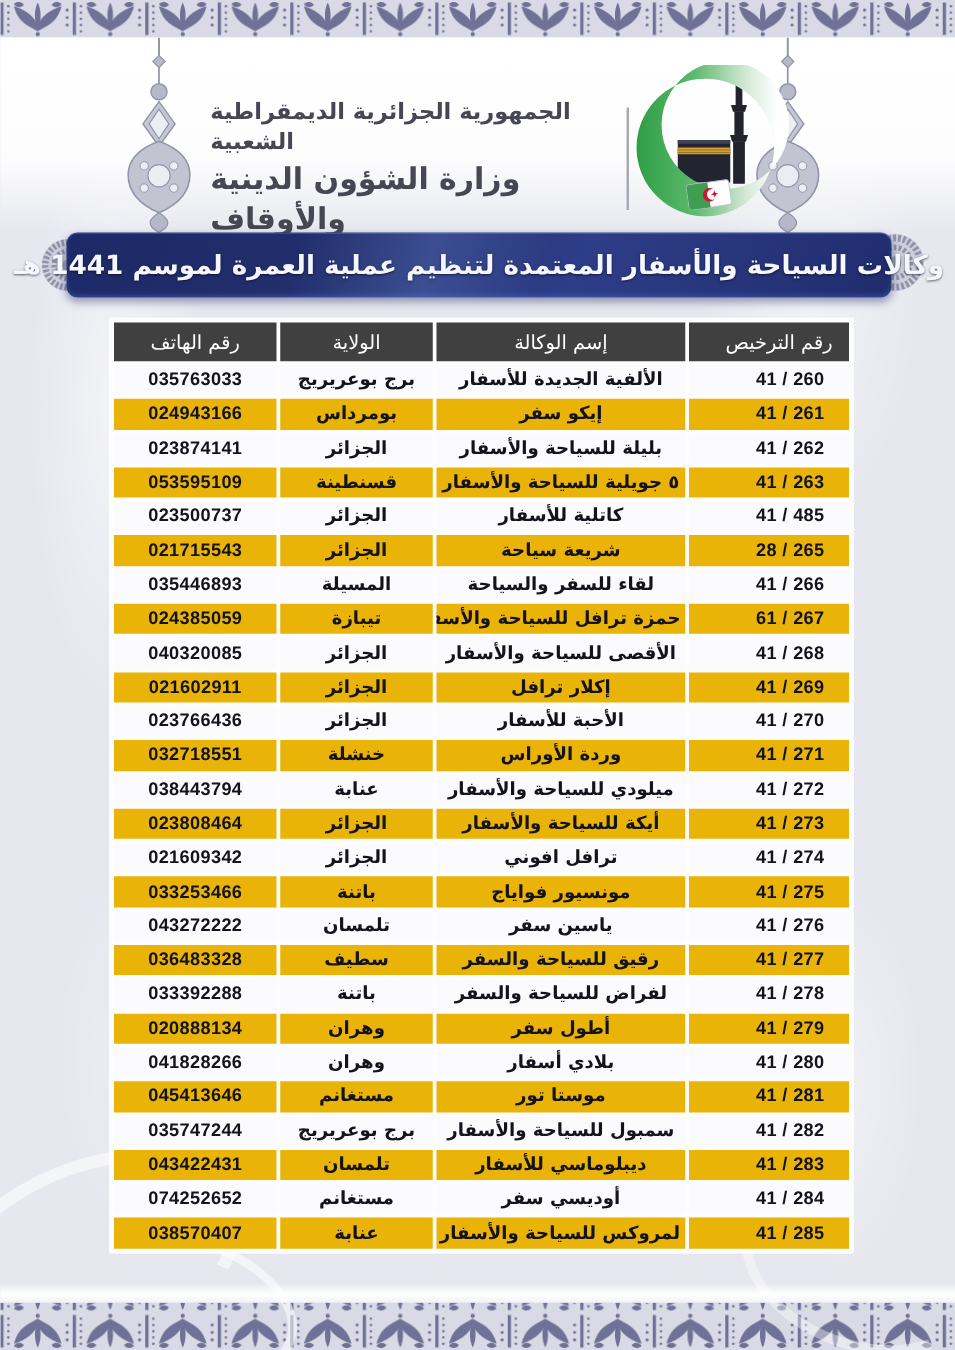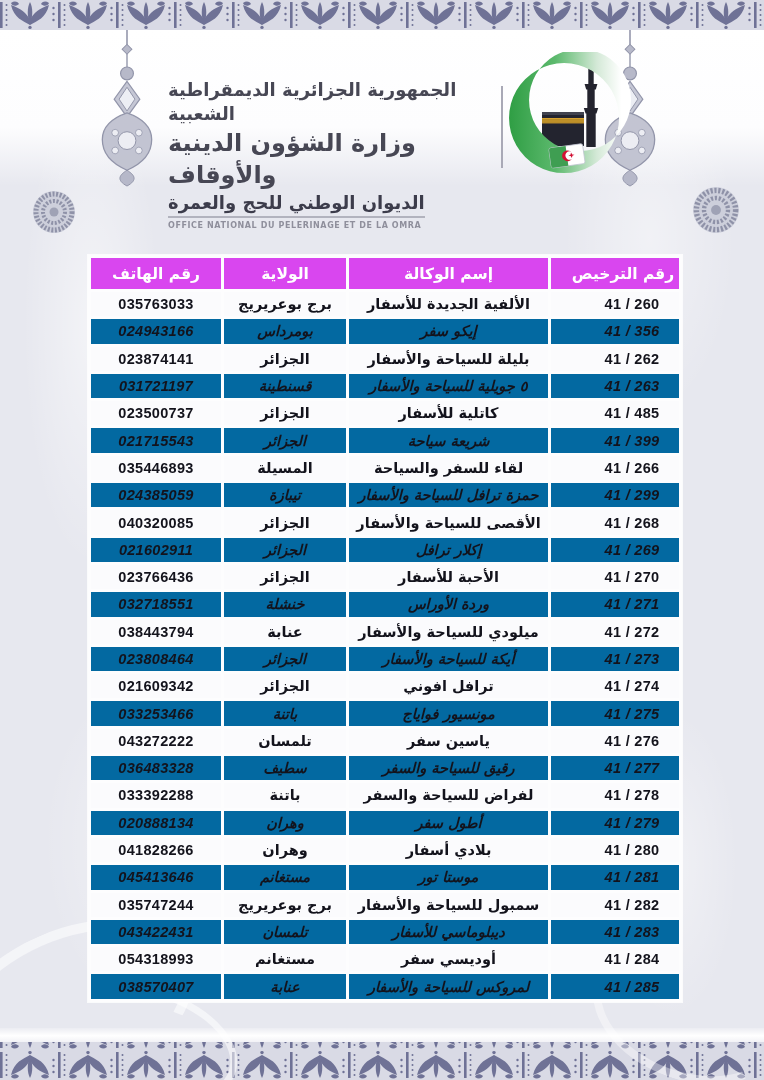--- a/index.html
+++ b/index.html
@@ -64,30 +64,30 @@
 
   
   .agency-table{ position:absolute; left:88px; top:255px; width:594px;
     border-collapse:separate; border-spacing:3px; background:#fdfdfe; table-layout:fixed;
     box-shadow:0 0 0 1px rgba(255,255,255,.8); }
   .agency-table col.c-license{ width:128px; }
   .agency-table col.c-agency{ width:199px; }
   .agency-table col.c-wilaya{ width:122px; }
   .agency-table col.c-phone{ width:130px; }
   .agency-table th{
-    background:#d946ef; color:#ffffff; font-size:15.5px; font-weight:700;
+    background:#404040; color:#ffffff; font-size:15.5px; font-weight:400;
     height:31px; text-align:center; vertical-align:middle; padding:2px 4px;
   }
   .agency-table th.license-h{ padding-left:20px;margin-left:25px; }
   .agency-table td{
     height:24.3px; text-align:center; vertical-align:middle; padding:1px 4px;
     font-size:14.5px; font-weight:700; color:#13131c; background:#fbfbfd;
     overflow:hidden; white-space:nowrap;
   }
-  .agency-table tr.alt td{ background:#0369a1;font-style:italic; }
+  .agency-table tr.alt td{ background:#eab308; }
   .agency-table td.license-cell{ padding-left:38px; }
   .num{ direction:ltr; unicode-bidi:isolate; font-family:"Liberation Sans","DejaVu Sans",sans-serif; letter-spacing:.3px;text-align:center; }
 </style>
 </head>
 <body>
 
 <div class="page">
 
   <svg width="0" height="0" style="position:absolute" aria-hidden="true">
     <defs>
@@ -202,20 +202,23 @@
       </g>
     </svg>
   </div>
 
   <svg class="rosette rosette-left" viewBox="0 0 44 44">
       <use href="#rosette-sym"></use>
     </svg>
   <svg class="rosette rosette-right" viewBox="0 0 44 44">
       <use href="#rosette-sym"></use>
     </svg>
+  <div class="banner">
+    <span class="banner-title">وكالات السياحة والأسفار المعتمدة لتنظيم عملية العمرة لموسم 1441 هـ</span>
+  </div>
 
   <table class="agency-table">
     <colgroup>
       <col class="c-license">
         <col class="c-agency">
         <col class="c-wilaya">
         <col class="c-phone">
     </colgroup>
     <thead>
       <tr>
@@ -226,57 +229,57 @@
       </tr>
     </thead>
     <tbody>
         <tr>
       <td class="license-cell"><span class="num">41 / 260</span></td>
       <td>الألفية الجديدة للأسفار</td>
       <td>برج بوعريريج</td>
       <td><span class="num">035763033</span></td>
     </tr>
         <tr class="alt">
-      <td class="license-cell"><span class="num">41 / 356</span></td>
+      <td class="license-cell"><span class="num">41 / 261</span></td>
       <td>إيكو سفر</td>
       <td>بومرداس</td>
       <td><span class="num">024943166</span></td>
     </tr>
         <tr>
       <td class="license-cell"><span class="num">41 / 262</span></td>
       <td>بليلة للسياحة والأسفار</td>
       <td>الجزائر</td>
       <td><span class="num">023874141</span></td>
     </tr>
         <tr class="alt">
       <td class="license-cell"><span class="num">41 / 263</span></td>
       <td>٥ جويلية للسياحة والأسفار</td>
       <td>قسنطينة</td>
-      <td><span class="num">031721197</span></td>
+      <td><span class="num">053595109</span></td>
     </tr>
         <tr>
       <td class="license-cell"><span class="num">41 / 485</span></td>
       <td>كاتلية للأسفار</td>
       <td>الجزائر</td>
       <td><span class="num">023500737</span></td>
     </tr>
         <tr class="alt">
-      <td class="license-cell"><span class="num">41 / 399</span></td>
+      <td class="license-cell"><span class="num">28 / 265</span></td>
       <td>شريعة سياحة</td>
       <td>الجزائر</td>
       <td><span class="num">021715543</span></td>
     </tr>
         <tr>
       <td class="license-cell"><span class="num">41 / 266</span></td>
       <td>لقاء للسفر والسياحة</td>
       <td>المسيلة</td>
       <td><span class="num">035446893</span></td>
     </tr>
         <tr class="alt">
-      <td class="license-cell"><span class="num">41 / 299</span></td>
+      <td class="license-cell"><span class="num">61 / 267</span></td>
       <td>حمزة ترافل للسياحة والأسفار</td>
       <td>تيبازة</td>
       <td><span class="num">024385059</span></td>
     </tr>
         <tr>
       <td class="license-cell"><span class="num">41 / 268</span></td>
       <td>الأقصى للسياحة والأسفار</td>
       <td>الجزائر</td>
       <td><span class="num">040320085</span></td>
     </tr>
@@ -367,21 +370,21 @@
         <tr class="alt">
       <td class="license-cell"><span class="num">41 / 283</span></td>
       <td>ديبلوماسي للأسفار</td>
       <td>تلمسان</td>
       <td><span class="num">043422431</span></td>
     </tr>
         <tr>
       <td class="license-cell"><span class="num">41 / 284</span></td>
       <td>أوديسي سفر</td>
       <td>مستغانم</td>
-      <td><span class="num">054318993</span></td>
+      <td><span class="num">074252652</span></td>
     </tr>
         <tr class="alt">
       <td class="license-cell"><span class="num">41 / 285</span></td>
       <td>لمروكس للسياحة والأسفار</td>
       <td>عنابة</td>
       <td><span class="num">038570407</span></td>
     </tr>
       </tbody>
   </table>
 

